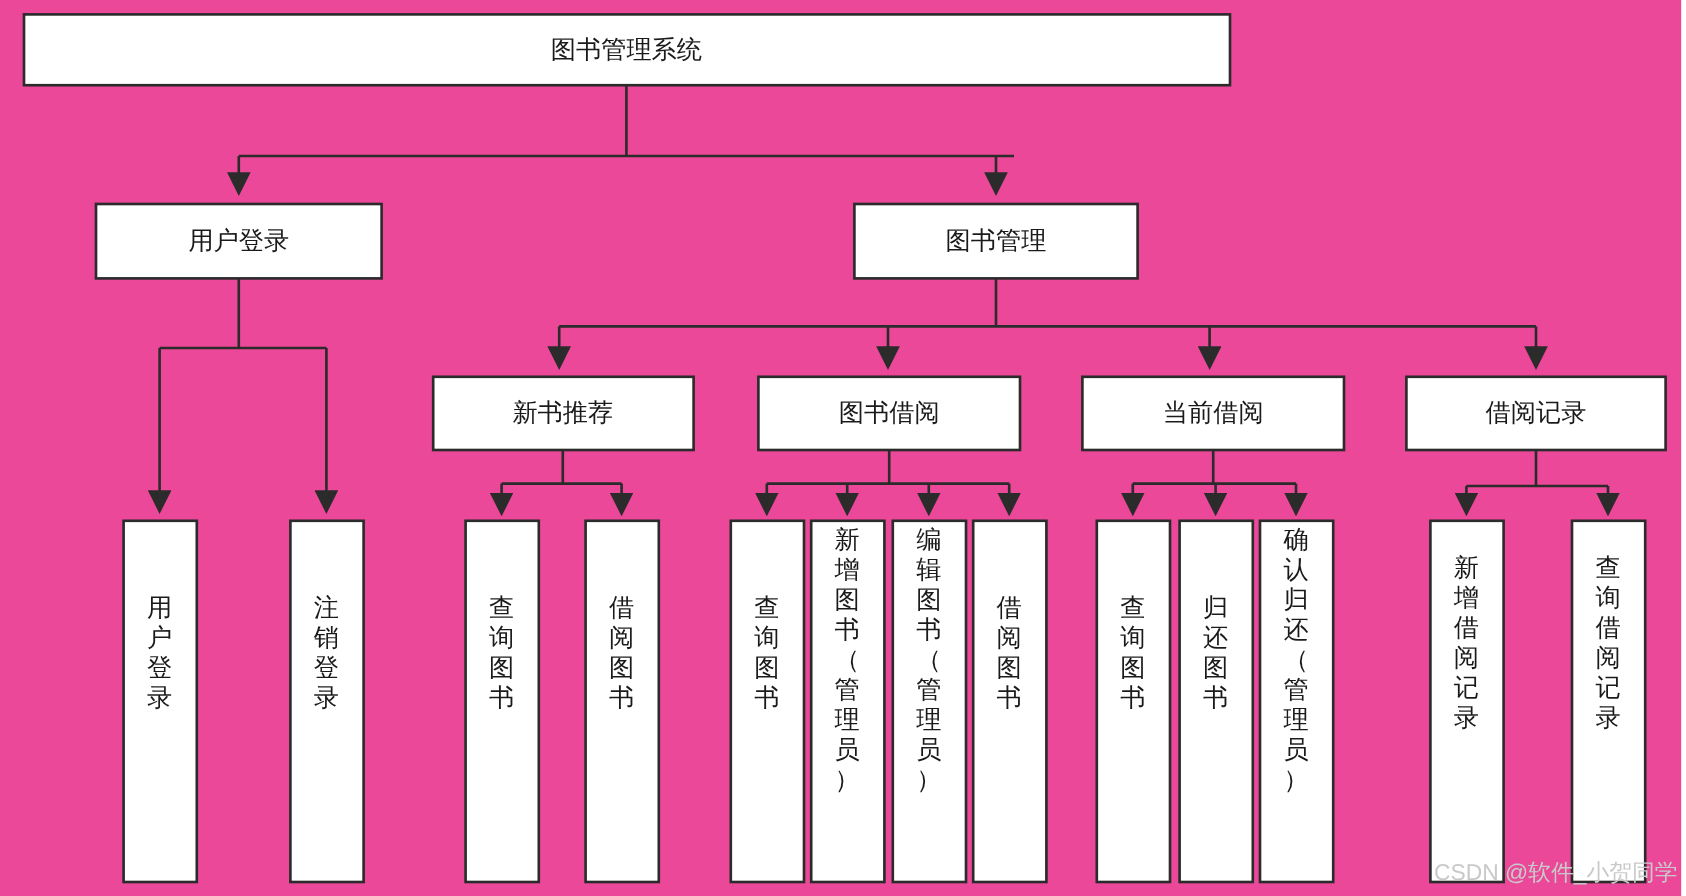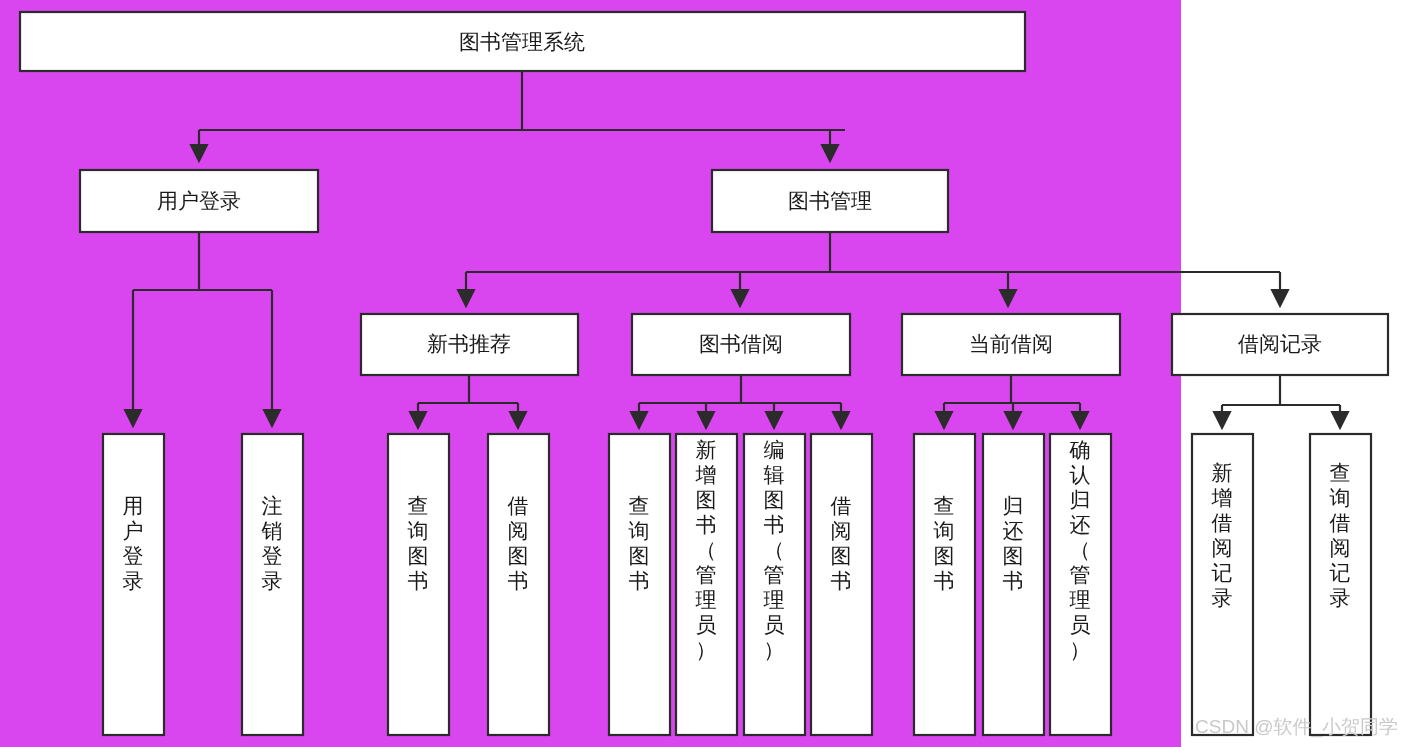--- a/index.html
+++ b/index.html
@@ -9,24 +9,23 @@
     background: #ffffff;
   }
   body {
     width: 1405px;
     height: 747px;
     font-family: "Liberation Sans", "DejaVu Sans", sans-serif;
     overflow: hidden;
   }
   #diagram-root {
     position: relative;
-    width: 1160px;
+    width: 1401px;
     height: 747px;
-    background: #d946ef;
-    padding-left: 21px;
+    background: #ec4899;
   }
   svg#tree-svg {
     position: absolute;
     left: 0;
     top: 0;
     width: 1405px;
     height: 747px;
     display: block;
   }
   .node-box {

